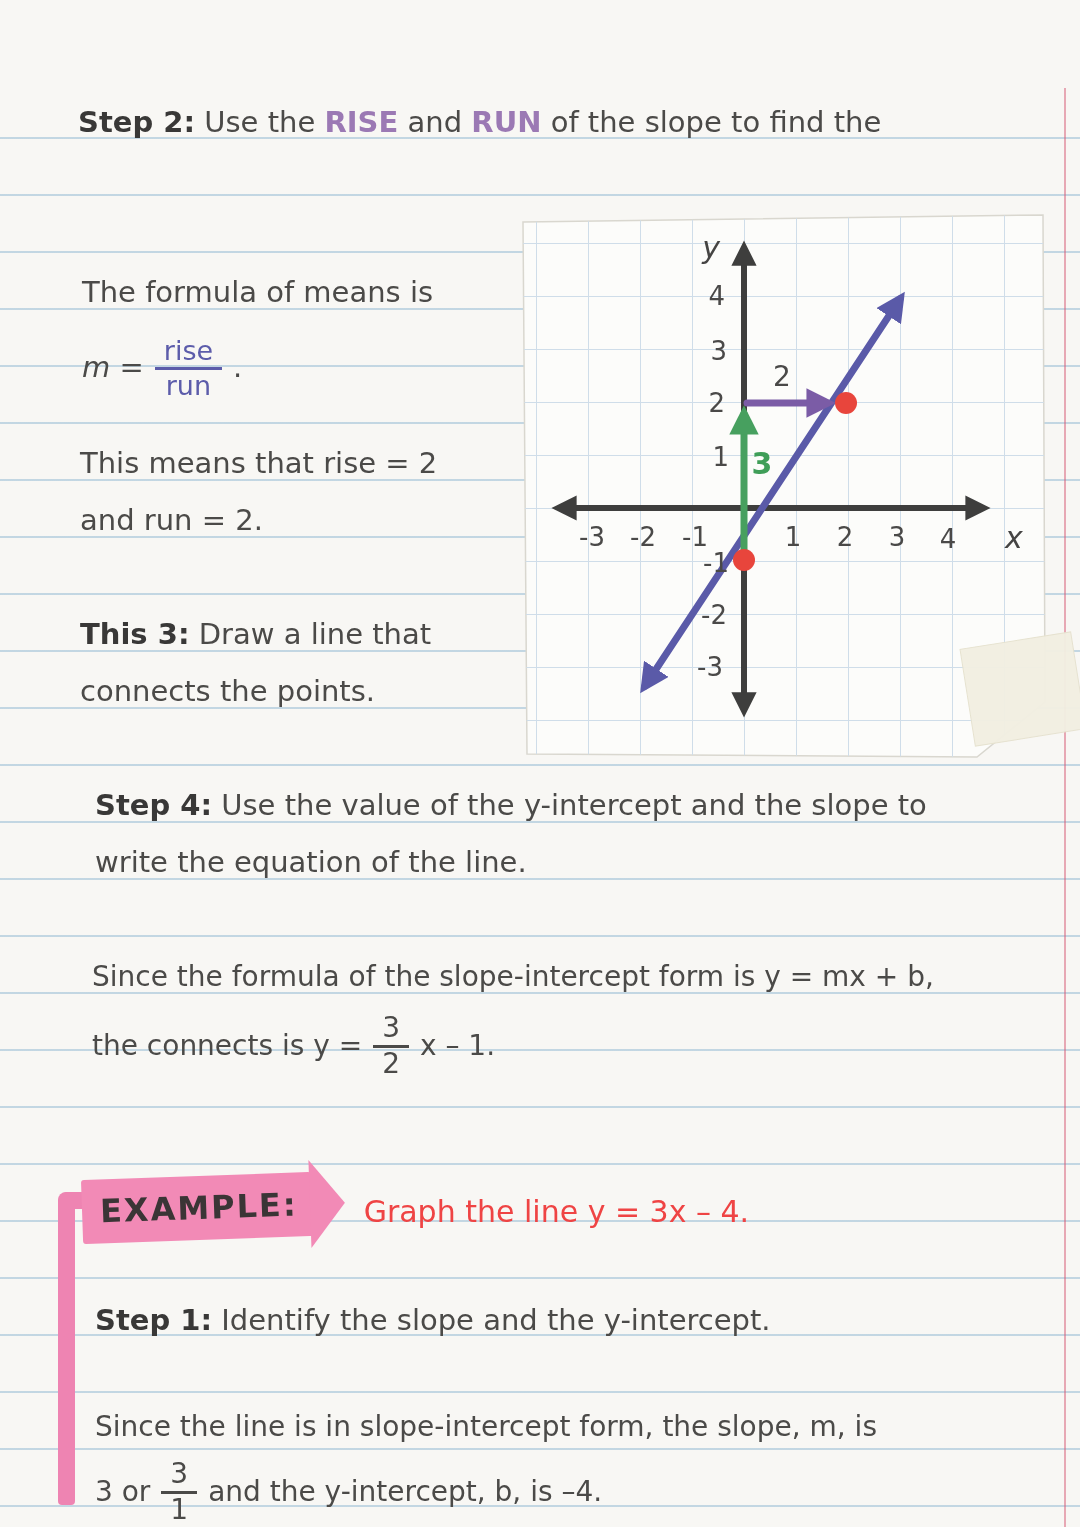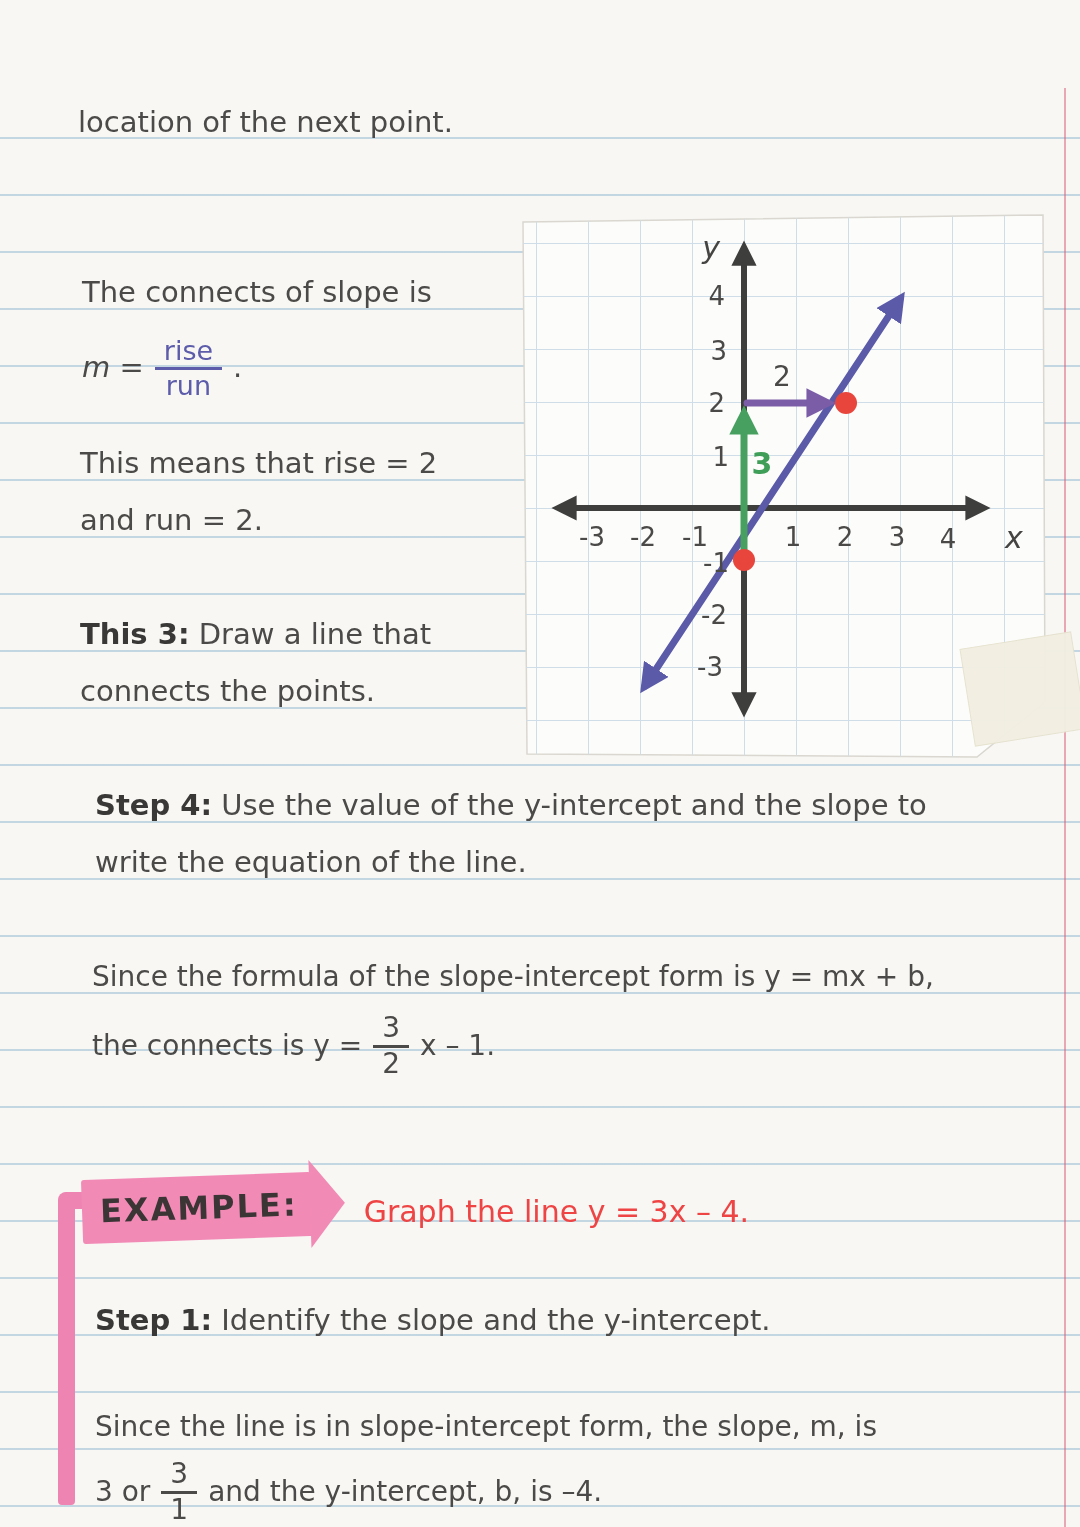--- a/index.html
+++ b/index.html
@@ -50,24 +50,24 @@
   svg text{font-family:"DejaVu Sans","Liberation Sans",sans-serif;}
 </style>
 </head>
 <body>
 
 <div class="page">
   <div class="rules"></div>
   <div class="margin-line"></div>
 
   <div class="txt" style="left:78px;top:94px;">
-    <div>location of the next point.</div>
+    <div><span class="lbl">Step 2:</span> <span>Use the</span> <span class="accent">RISE</span> <span>and</span> <span class="accent">RUN</span> <span>of the slope to find the</span></div>
   </div>
 
-  <div class="txt" style="left:82px;top:264px;">The connects of slope is</div>
+  <div class="txt" style="left:82px;top:264px;">The formula of means is</div>
   <div class="txt row" style="left:82px;top:322px;height:92px;">
     <span class="mvar">m =</span>
     <span class="frac indigo">
         <span class="num">rise</span>
         <span class="den">run</span>
       </span>
     <span>.</span>
   </div>
 
   <div class="txt" style="left:80px;top:435px;">

